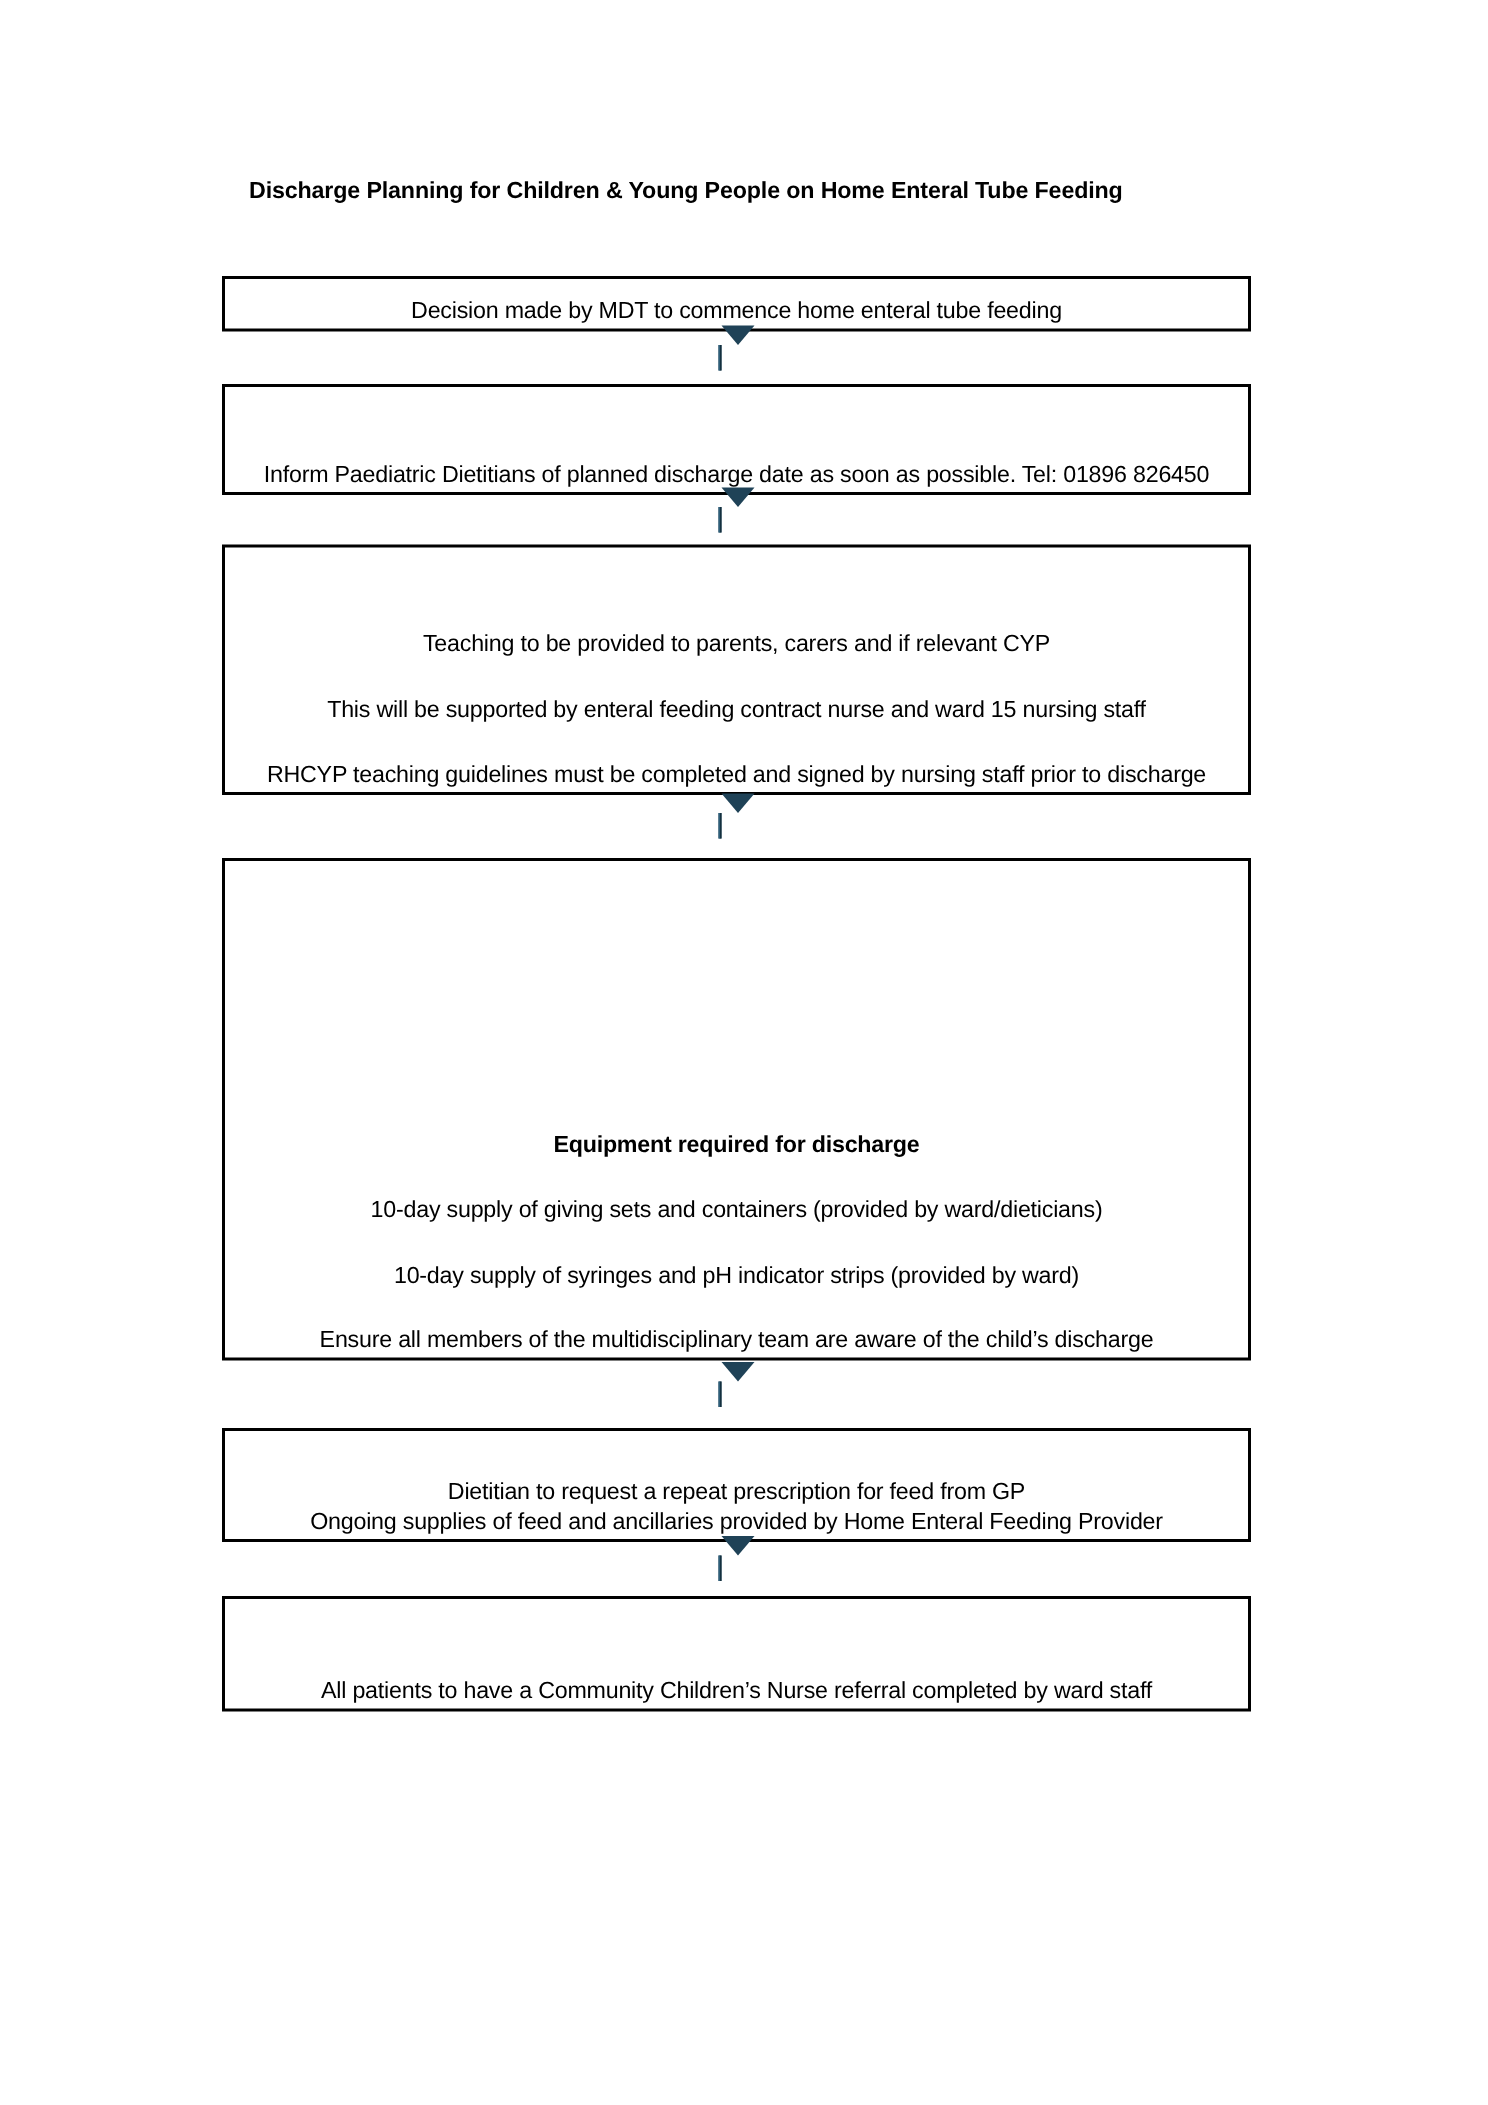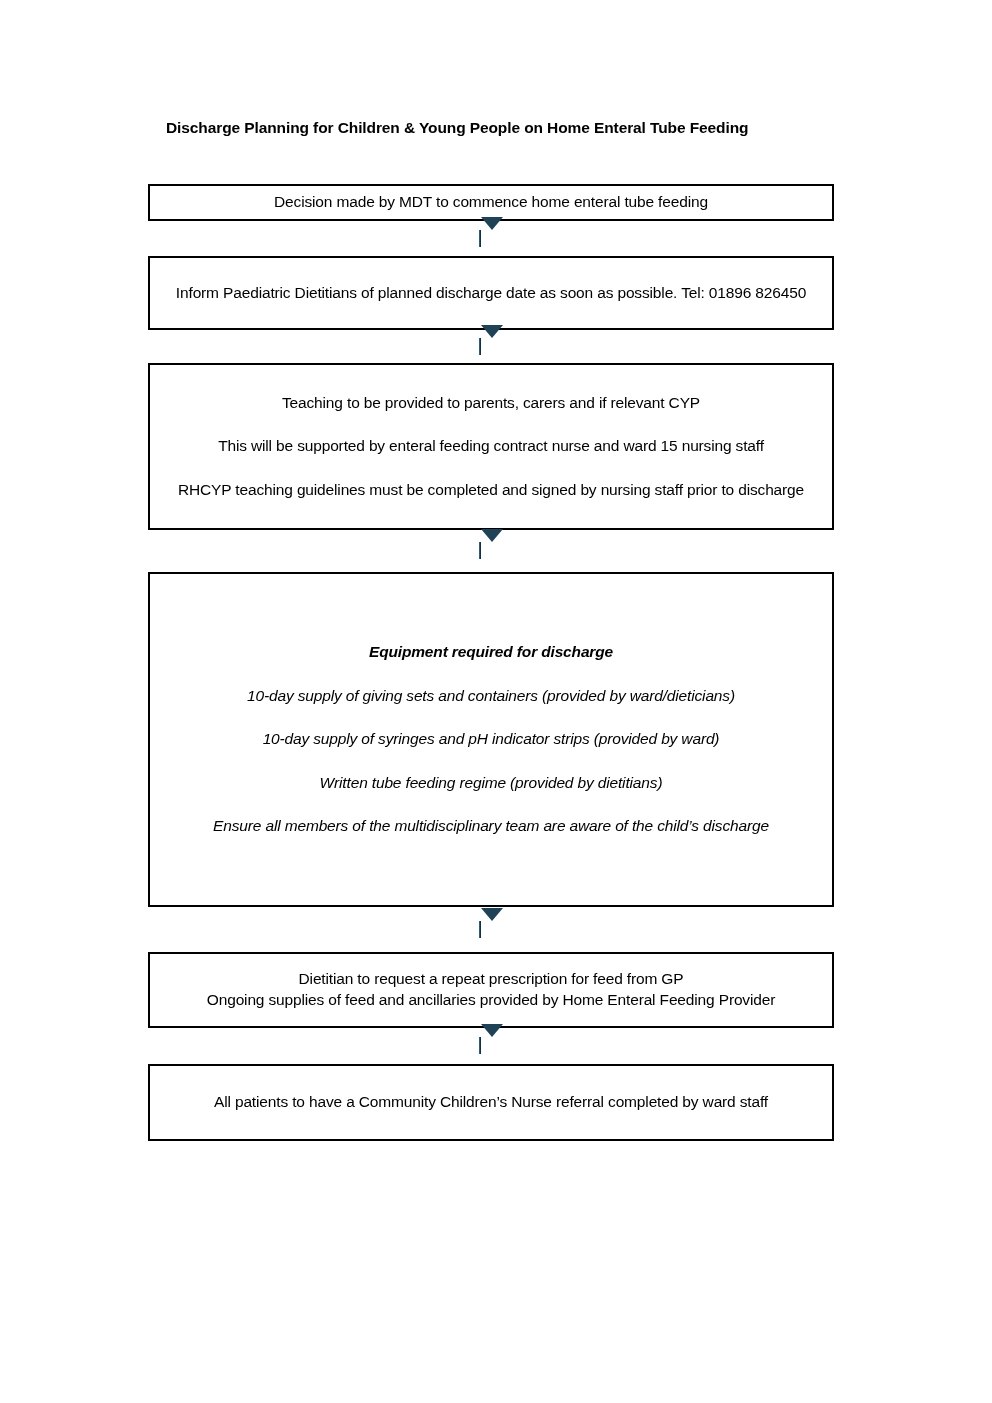--- a/index.html
+++ b/index.html
@@ -47,21 +47,21 @@
   }
 
   
   .node {
     box-sizing: border-box;
     border: 2px solid #000000;
     background: #ffffff;
     width: 686px;
     display: flex;
     flex-direction: column;
-    justify-content: center;
+    justify-content: flex-end;
     align-items: center;
     padding: 16px 13px;
   }
 
   .node p {
     margin: 0;
     text-align: center;
     font-size: 15.5px;
     line-height: 1.33;
     letter-spacing: -0.15px;
@@ -77,21 +77,21 @@
   }
 
   .node p.heading {
     font-weight: bold;
   }
 
   
   .node-1 { height: 37px; padding-top: 0; padding-bottom: 0; }
   .node-2 { height: 74px; padding-top: 0; padding-bottom: 0; }
   .node-3 { height: 167px; padding-top: 0; padding-bottom: 0; }
-  .node-4 { height: 335px; padding-top: 0; padding-bottom: 0; font-style: italic; }
+  .node-4 { height: 335px; padding-top: 0; padding-bottom: 0; }
   .node-5 { height: 76px; padding-top: 0; padding-bottom: 0; }
   .node-6 { height: 77px; padding-top: 0; padding-bottom: 0; }
 
   
   .connector {
     width: 686px;
     display: flex;
     justify-content: center;
     align-items: center;
   }
@@ -167,21 +167,20 @@
     <div class="connector conn-3">
       <span class="arrow">
         <span class="shaft"></span><span class="head"></span>
       </span>
     </div>
 
     <div class="node node-4">
       <p class="heading">Equipment required for discharge</p>
       <p>10-day supply of giving sets and containers (provided by ward/dieticians)</p>
       <p>10-day supply of syringes and pH indicator strips (provided by ward)</p>
-      <p>Written tube feeding regime (provided by dietitians)</p>
       <p>Ensure all members of the multidisciplinary team are aware of the child’s discharge</p>
     </div>
 
     <div class="connector conn-4">
       <span class="arrow">
         <span class="shaft"></span><span class="head"></span>
       </span>
     </div>
 
     <div class="node node-5">

